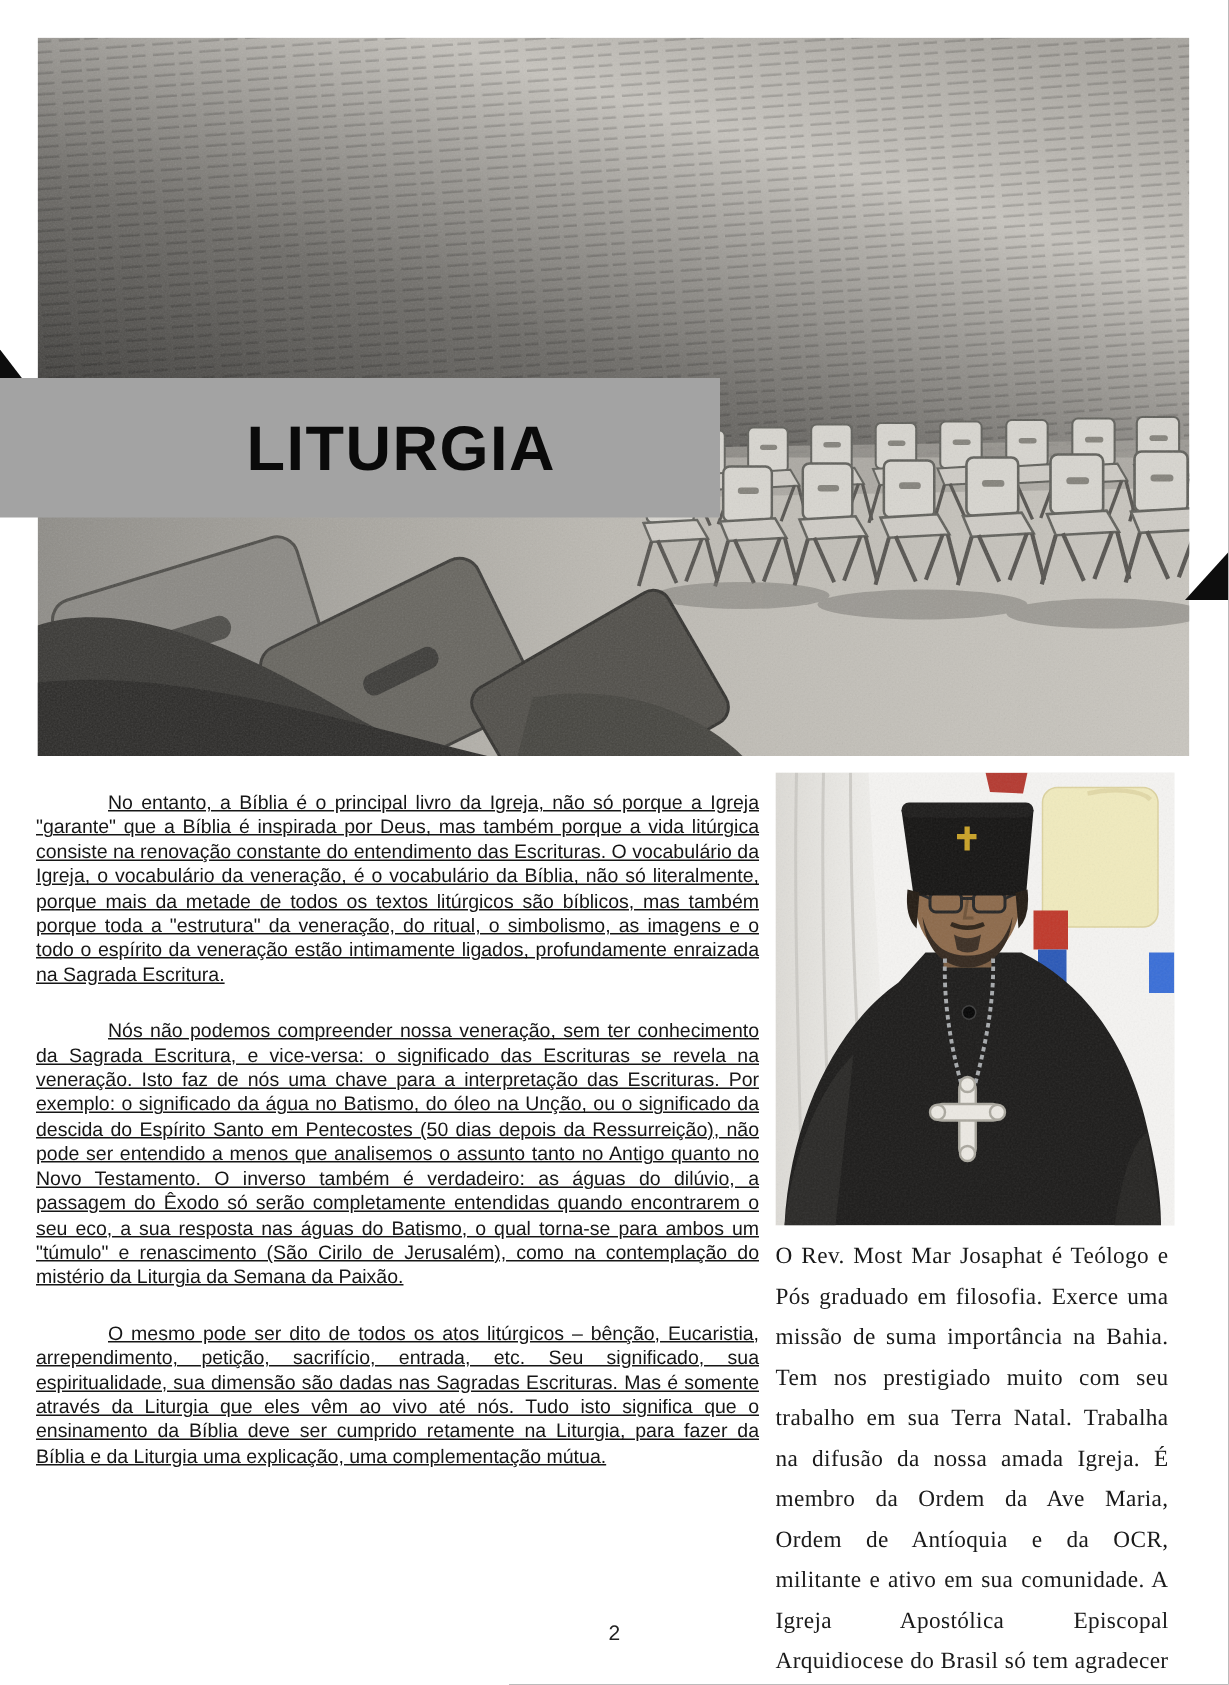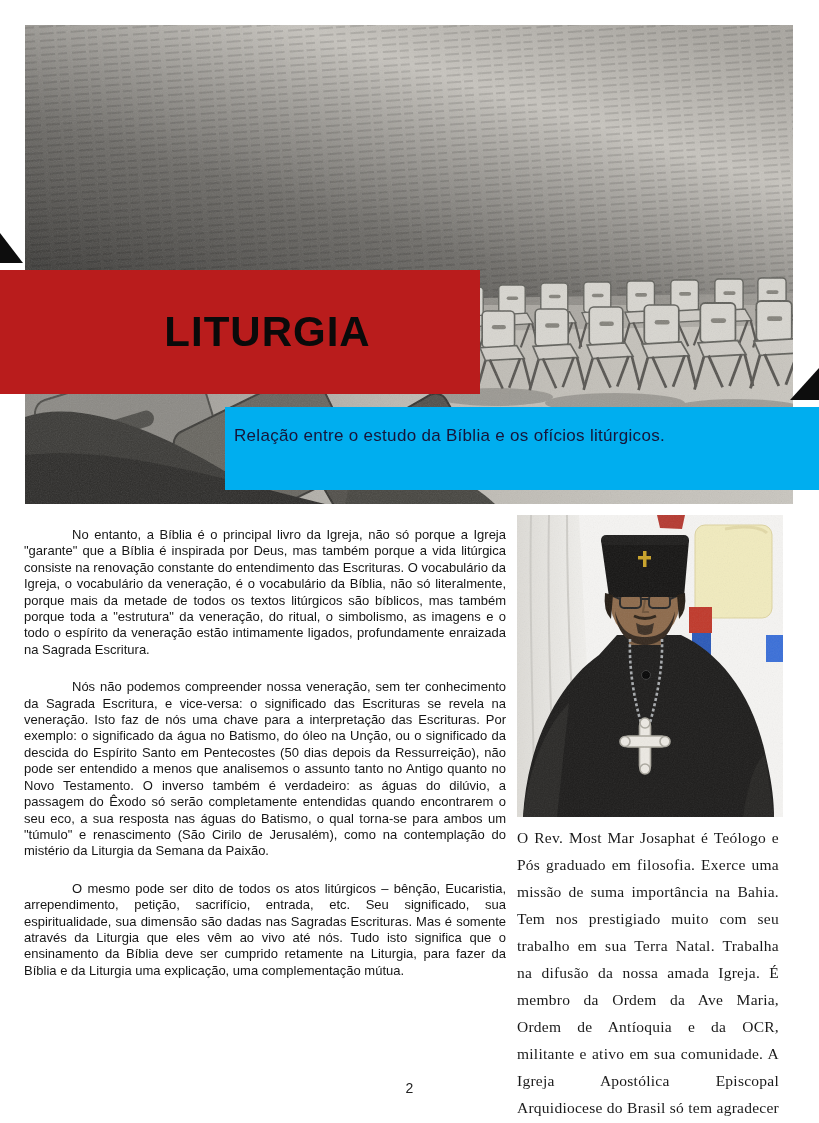--- a/index.html
+++ b/index.html
@@ -10,40 +10,40 @@
   }
   
   .hero-photo{position:absolute;left:25px;top:25px;width:768px;height:479px;overflow:hidden;}
   .hero-photo svg{display:block;}
   
   .fold{position:absolute;background:#0d0d0d;}
   .fold-left{left:0;top:233px;width:23px;height:30px;clip-path:polygon(0 0,100% 100%,0 100%);}
   .fold-right{left:790px;top:368px;width:29px;height:32px;clip-path:polygon(100% 0,100% 100%,0 100%);}
   
   .banner-title{
-    position:absolute;left:0;top:270px;width:480px;height:124px;
-    background:#b91c1c;display:flex;align-items:center;justify-content:center;
+    position:absolute;left:0;top:252px;width:480px;height:93px;
+    background:#a3a3a3;display:flex;align-items:center;justify-content:center;
   }
   .banner-title h1{
     margin:0 0 0 55px;font-size:42px;font-weight:800;letter-spacing:1px;color:#0a0a0a;
     font-family:"Liberation Sans",sans-serif;
   }
   .banner-subtitle{
     position:absolute;left:225px;top:407px;width:594px;height:83px;
     background:#00AEEF;box-sizing:border-box;padding:19px 10px 0 9px;
   }
   .banner-subtitle p{
     margin:0;font-size:17px;letter-spacing:.3px;color:#15153a;font-weight:400;
   }
   
   .article{
     position:absolute;left:24px;top:527px;width:482px;
     font-size:13px;line-height:16.4px;text-align:justify;color:#161616;
   }
-  .article p{margin:0 0 21px 0;text-indent:48px;}
+  .article p{margin:0 0 21px 0;text-indent:48px;text-decoration:underline;}
   
   .right-col{position:absolute;left:517px;top:515px;width:268px;}
   .portrait{width:266px;height:302px;overflow:hidden;background:#f2f1ef;}
   .caption{
     margin:4px 0 0 0;text-align:center;
     font-family:"Liberation Serif",serif;font-size:12.5px;line-height:1.32;
     letter-spacing:.2px;color:#1a1a1a;
   }
   .bio{
     margin:7px 2px 0 0;width:262px;text-align:justify;
@@ -139,23 +139,20 @@
     </svg>
   </div>
 
   <div class="fold fold-left"></div>
   <div class="fold fold-right"></div>
 
   <div class="banner-title">
     <h1>LITURGIA</h1>
   </div>
 
-  <div class="banner-subtitle">
-    <p>Relação entre o estudo da Bíblia e os ofícios litúrgicos.</p>
-  </div>
 
   <div class="article">
     <p>No entanto, a Bíblia é o principal livro da Igreja, não só porque a Igreja "garante" que a Bíblia é inspirada por Deus, mas também porque a vida litúrgica consiste na renovação constante do entendimento das Escrituras. O vocabulário da Igreja, o vocabulário da veneração, é o vocabulário da Bíblia, não só literalmente, porque mais da metade de todos os textos litúrgicos são bíblicos, mas também porque toda a "estrutura" da veneração, do ritual, o simbolismo, as imagens e o todo o espírito da veneração estão intimamente ligados, profundamente enraizada na Sagrada Escritura.</p>
     <p>Nós não podemos compreender nossa veneração, sem ter conhecimento da Sagrada Escritura, e vice-versa: o significado das Escrituras se revela na veneração. Isto faz de nós uma chave para a interpretação das Escrituras. Por exemplo: o significado da água no Batismo, do óleo na Unção, ou o significado da descida do Espírito Santo em Pentecostes (50 dias depois da Ressurreição), não pode ser entendido a menos que analisemos o assunto tanto no Antigo quanto no Novo Testamento. O inverso também é verdadeiro: as águas do dilúvio, a passagem do Êxodo só serão completamente entendidas quando encontrarem o seu eco, a sua resposta nas águas do Batismo, o qual torna-se para ambos um "túmulo" e renascimento (São Cirilo de Jerusalém),  como na contemplação do mistério da Liturgia da Semana da Paixão.</p>
     <p>O mesmo pode ser dito de todos os atos litúrgicos – bênção, Eucaristia, arrependimento, petição, sacrifício, entrada, etc. Seu significado, sua espiritualidade, sua dimensão são dadas nas Sagradas Escrituras. Mas é somente através da Liturgia que eles vêm ao vivo até nós. Tudo isto significa que o ensinamento da Bíblia deve ser cumprido retamente na Liturgia, para fazer da Bíblia e da Liturgia uma explicação, uma complementação mútua.</p>
   </div>
 
   <div class="right-col">
     <div class="portrait">
       <svg width="266" height="302" viewBox="0 0 266 302" xmlns="http://www.w3.org/2000/svg">

